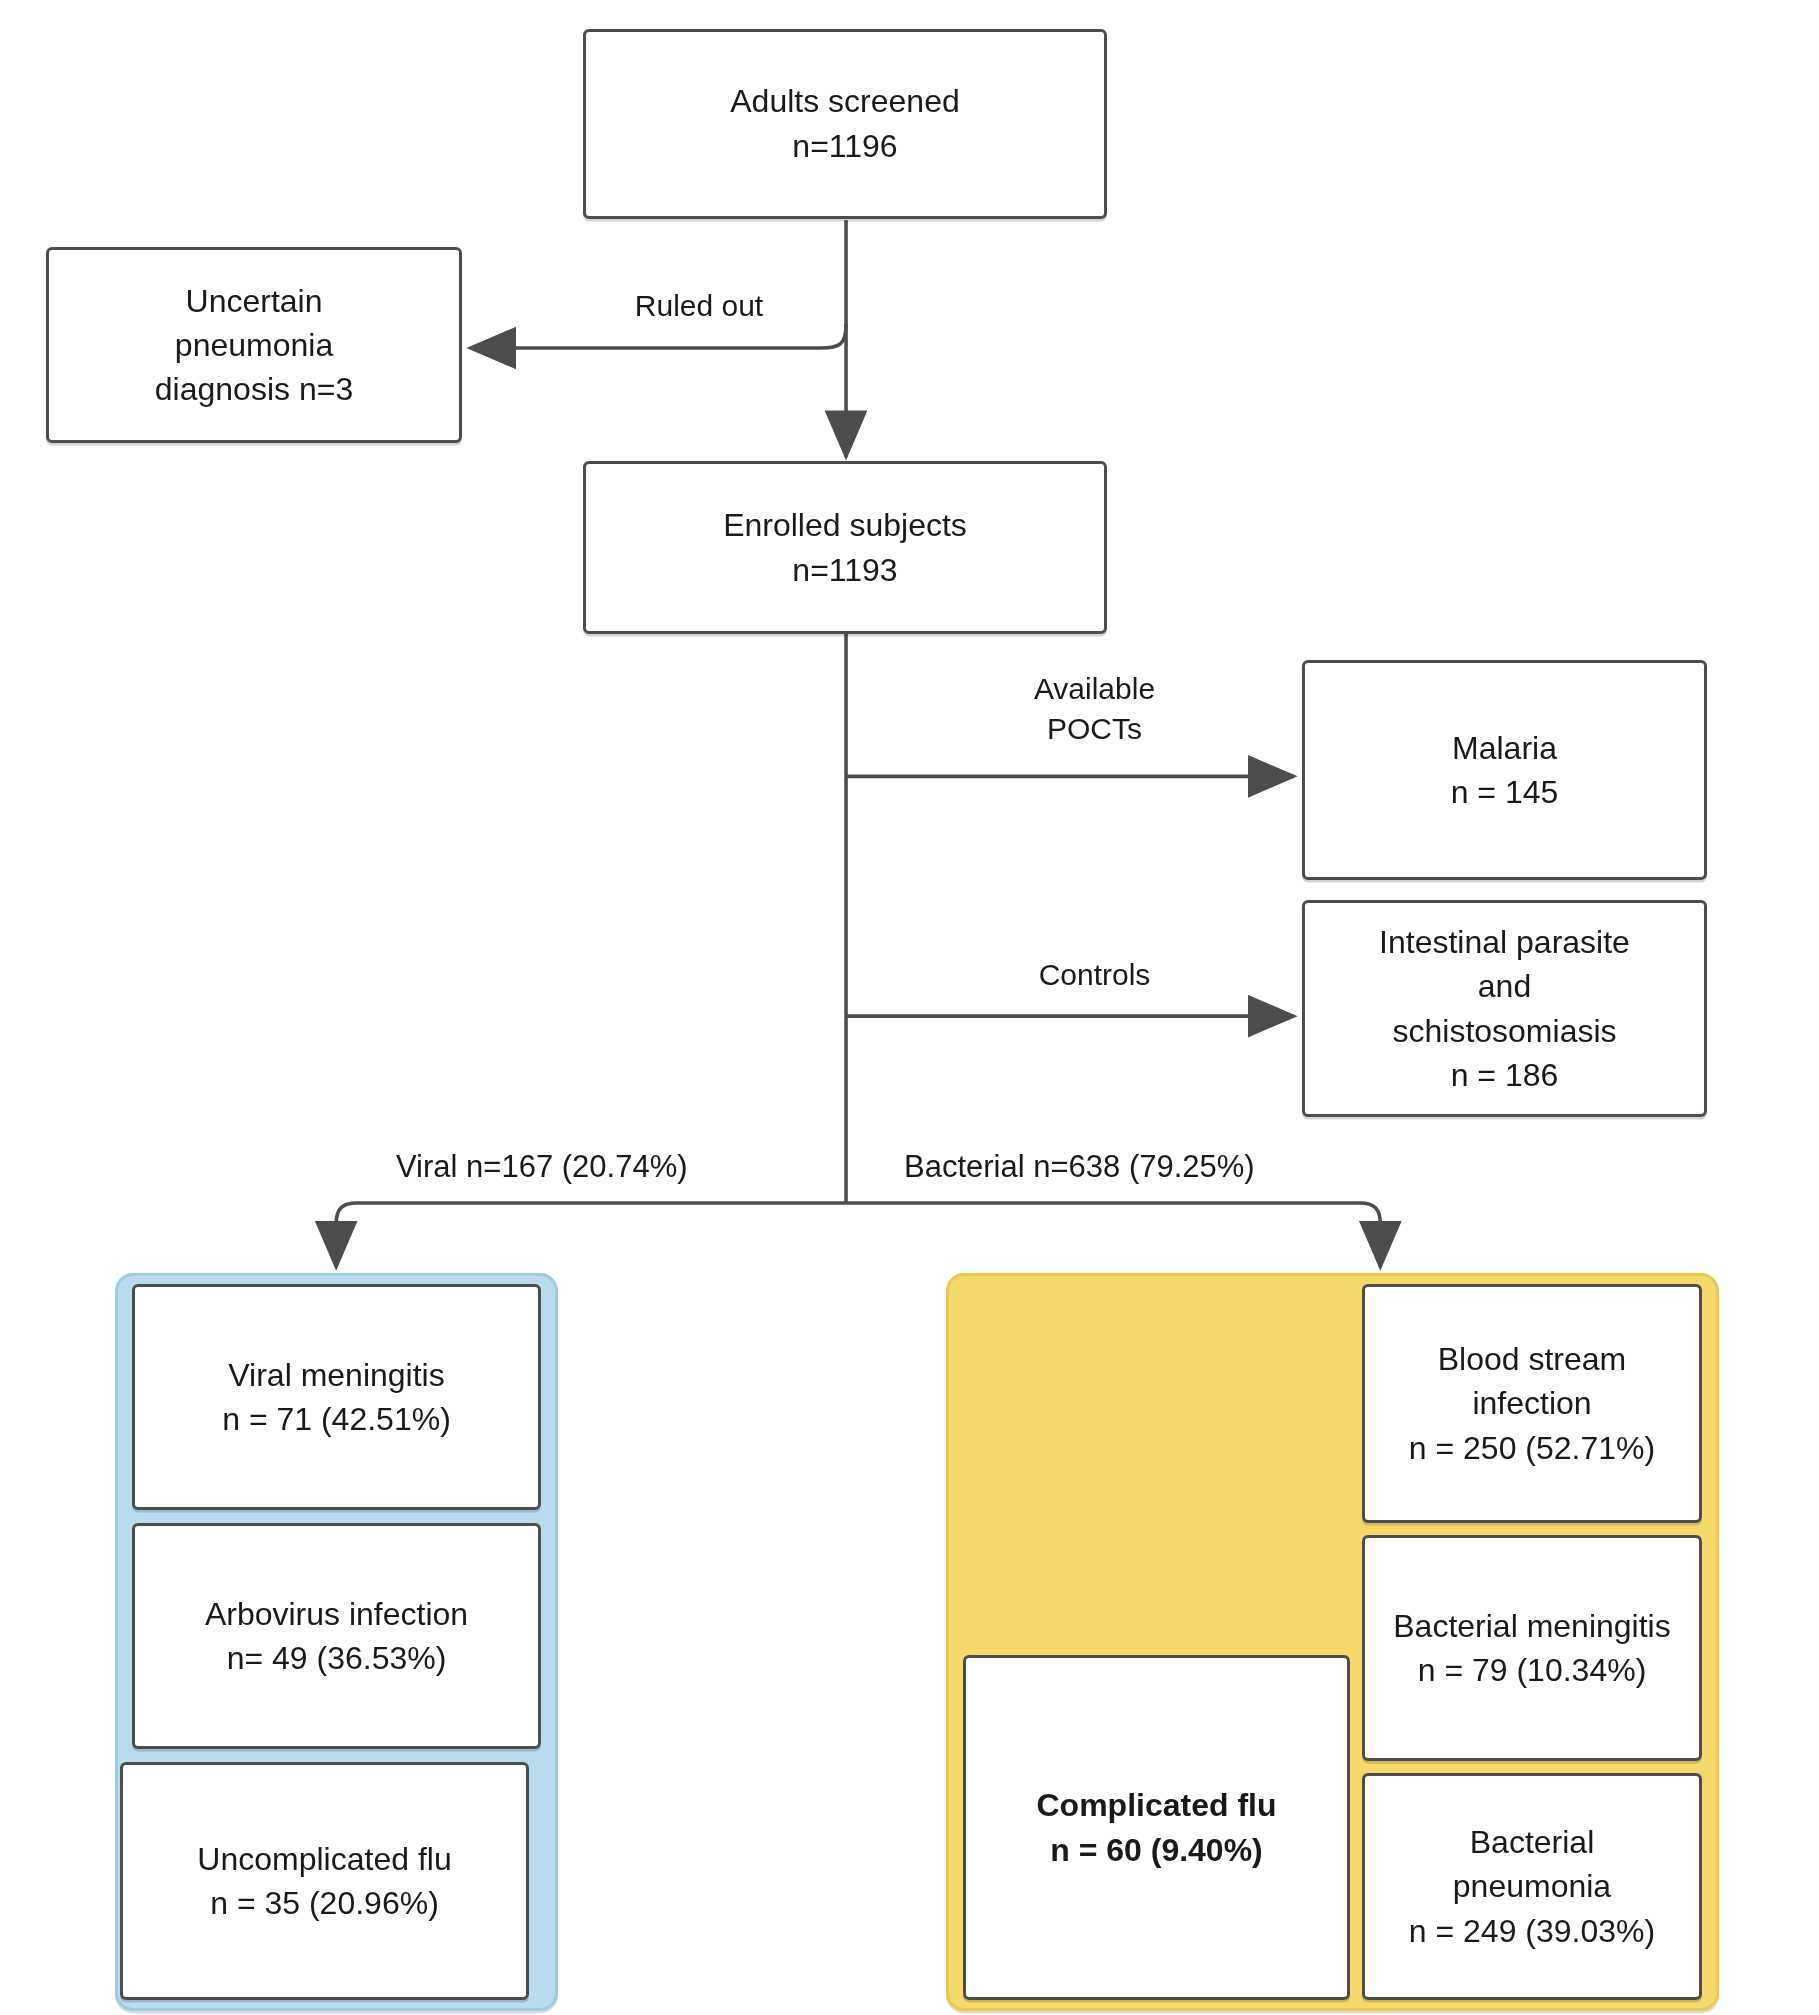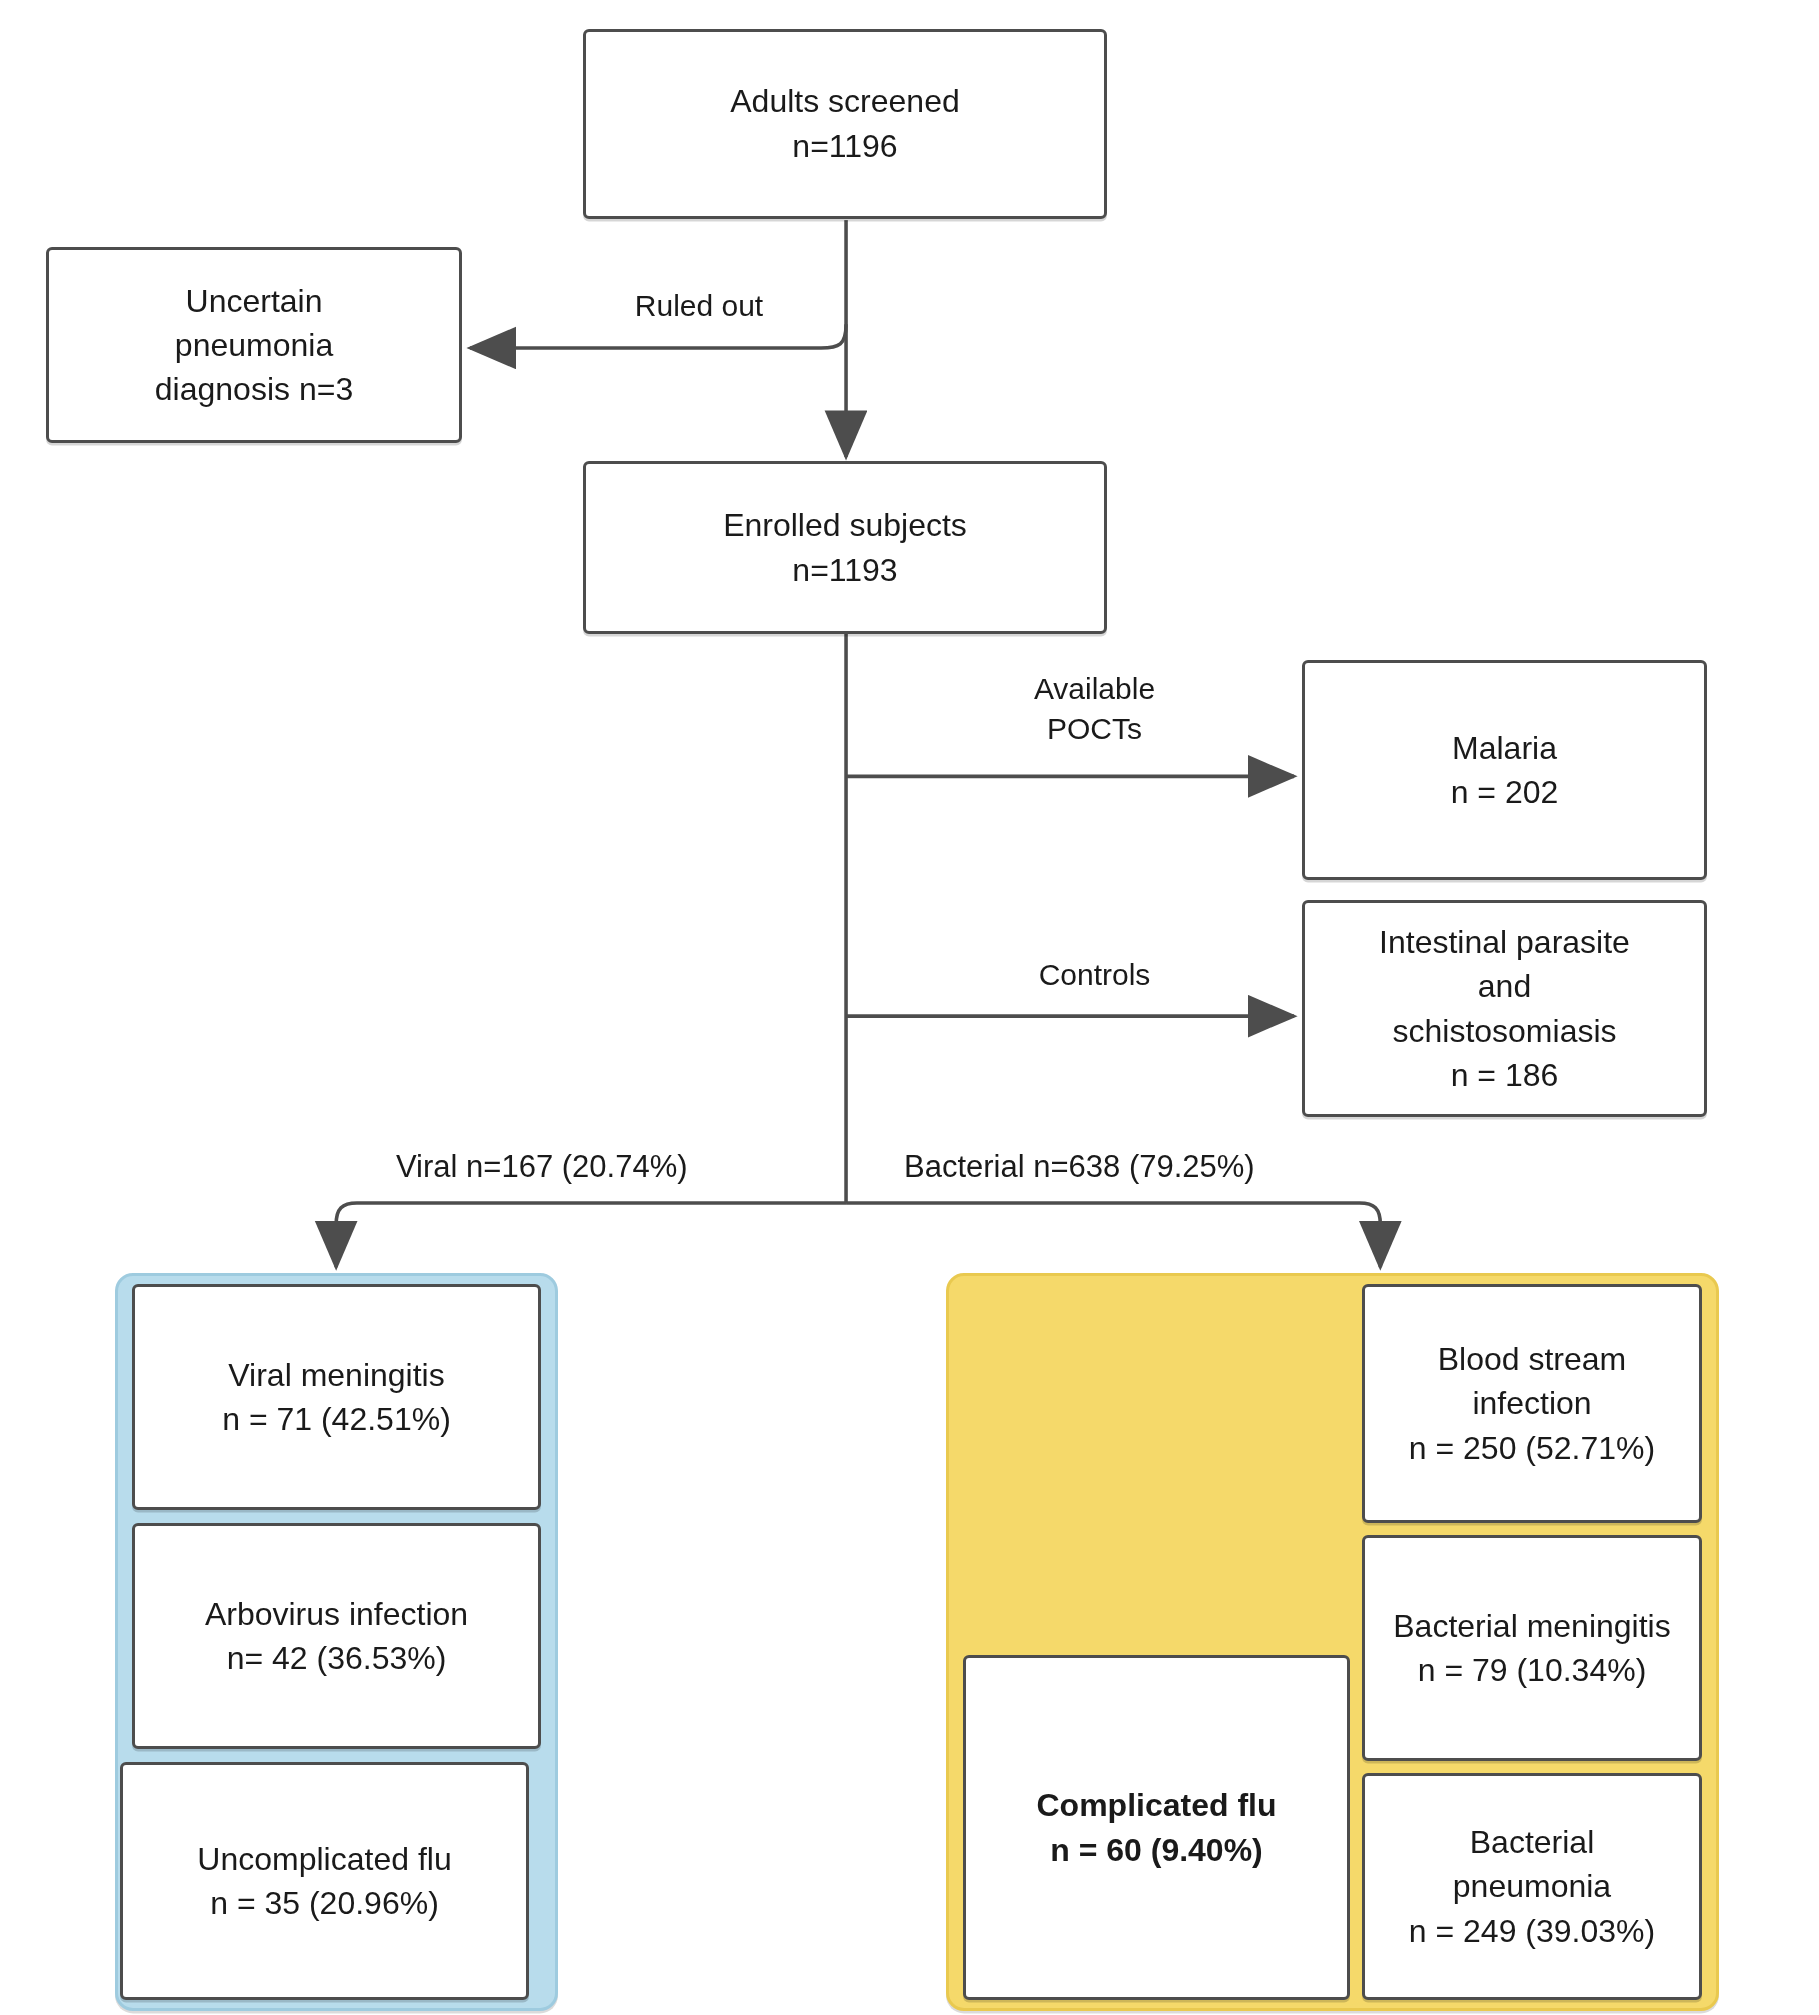--- a/index.html
+++ b/index.html
@@ -113,21 +113,21 @@
   <div class="node-box" style="left:583px; top:461px; width:524px; height:173px;">
     <span class="txt">Enrolled subjects
 n=1193</span>
   </div>
 
   <div class="edge-label" style="left:928px; top:669px; width:333px;">Available
 POCTs</div>
 
   <div class="node-box" style="left:1302px; top:660px; width:405px; height:220px;">
     <span class="txt">Malaria
-n = 202</span>
+n = 145</span>
   </div>
 
   <div class="edge-label" style="left:928px; top:955px; width:333px;">Controls</div>
 
   <div class="node-box" style="left:1302px; top:900px; width:405px; height:217px;">
     <span class="txt">Intestinal parasite
 and
 schistosomiasis
 n = 186</span>
   </div>
@@ -137,21 +137,21 @@
 
   <div class="group-box group-viral" style="left:115px; top:1273px; width:443px; height:738px;"></div>
 
   <div class="node-box" style="left:132px; top:1284px; width:409px; height:226px;">
     <span class="txt">Viral meningitis
 n = 71 (42.51%)</span>
   </div>
 
   <div class="node-box" style="left:132px; top:1523px; width:409px; height:226px;">
     <span class="txt">Arbovirus infection
-n= 42 (36.53%)</span>
+n= 49 (36.53%)</span>
   </div>
 
   <div class="node-box" style="left:120px; top:1762px; width:409px; height:238px;">
     <span class="txt">Uncomplicated flu
 n = 35 (20.96%)</span>
   </div>
 
   <div class="group-box group-bact" style="left:946px; top:1273px; width:773px; height:738px;"></div>
 
 

